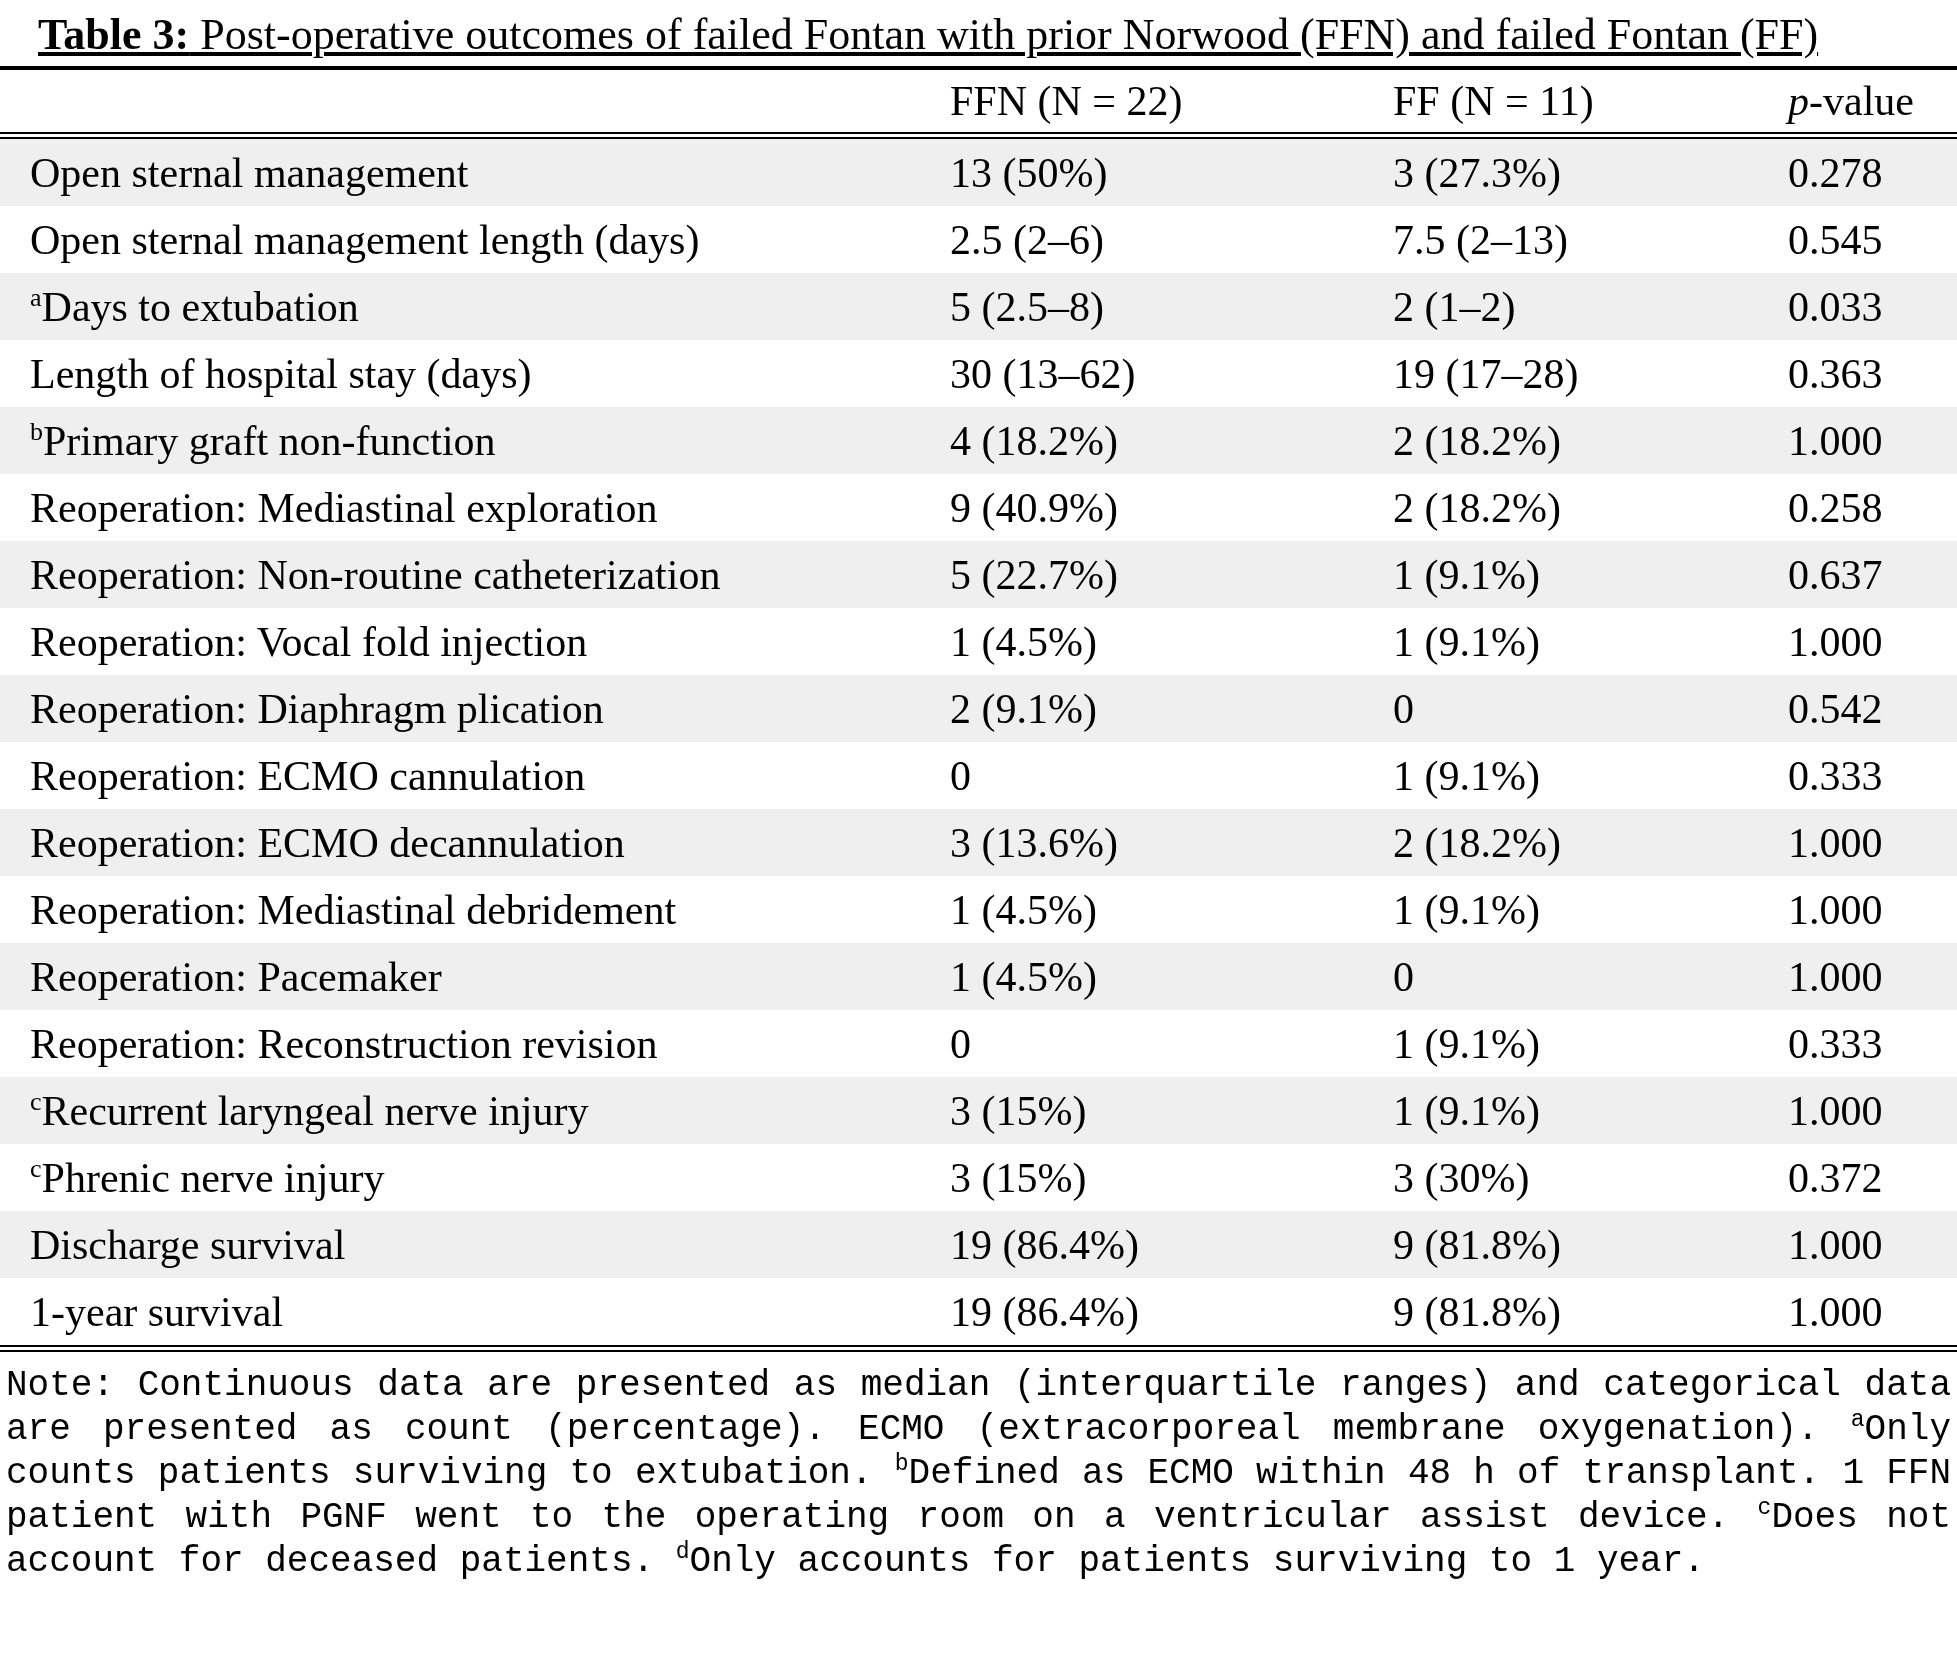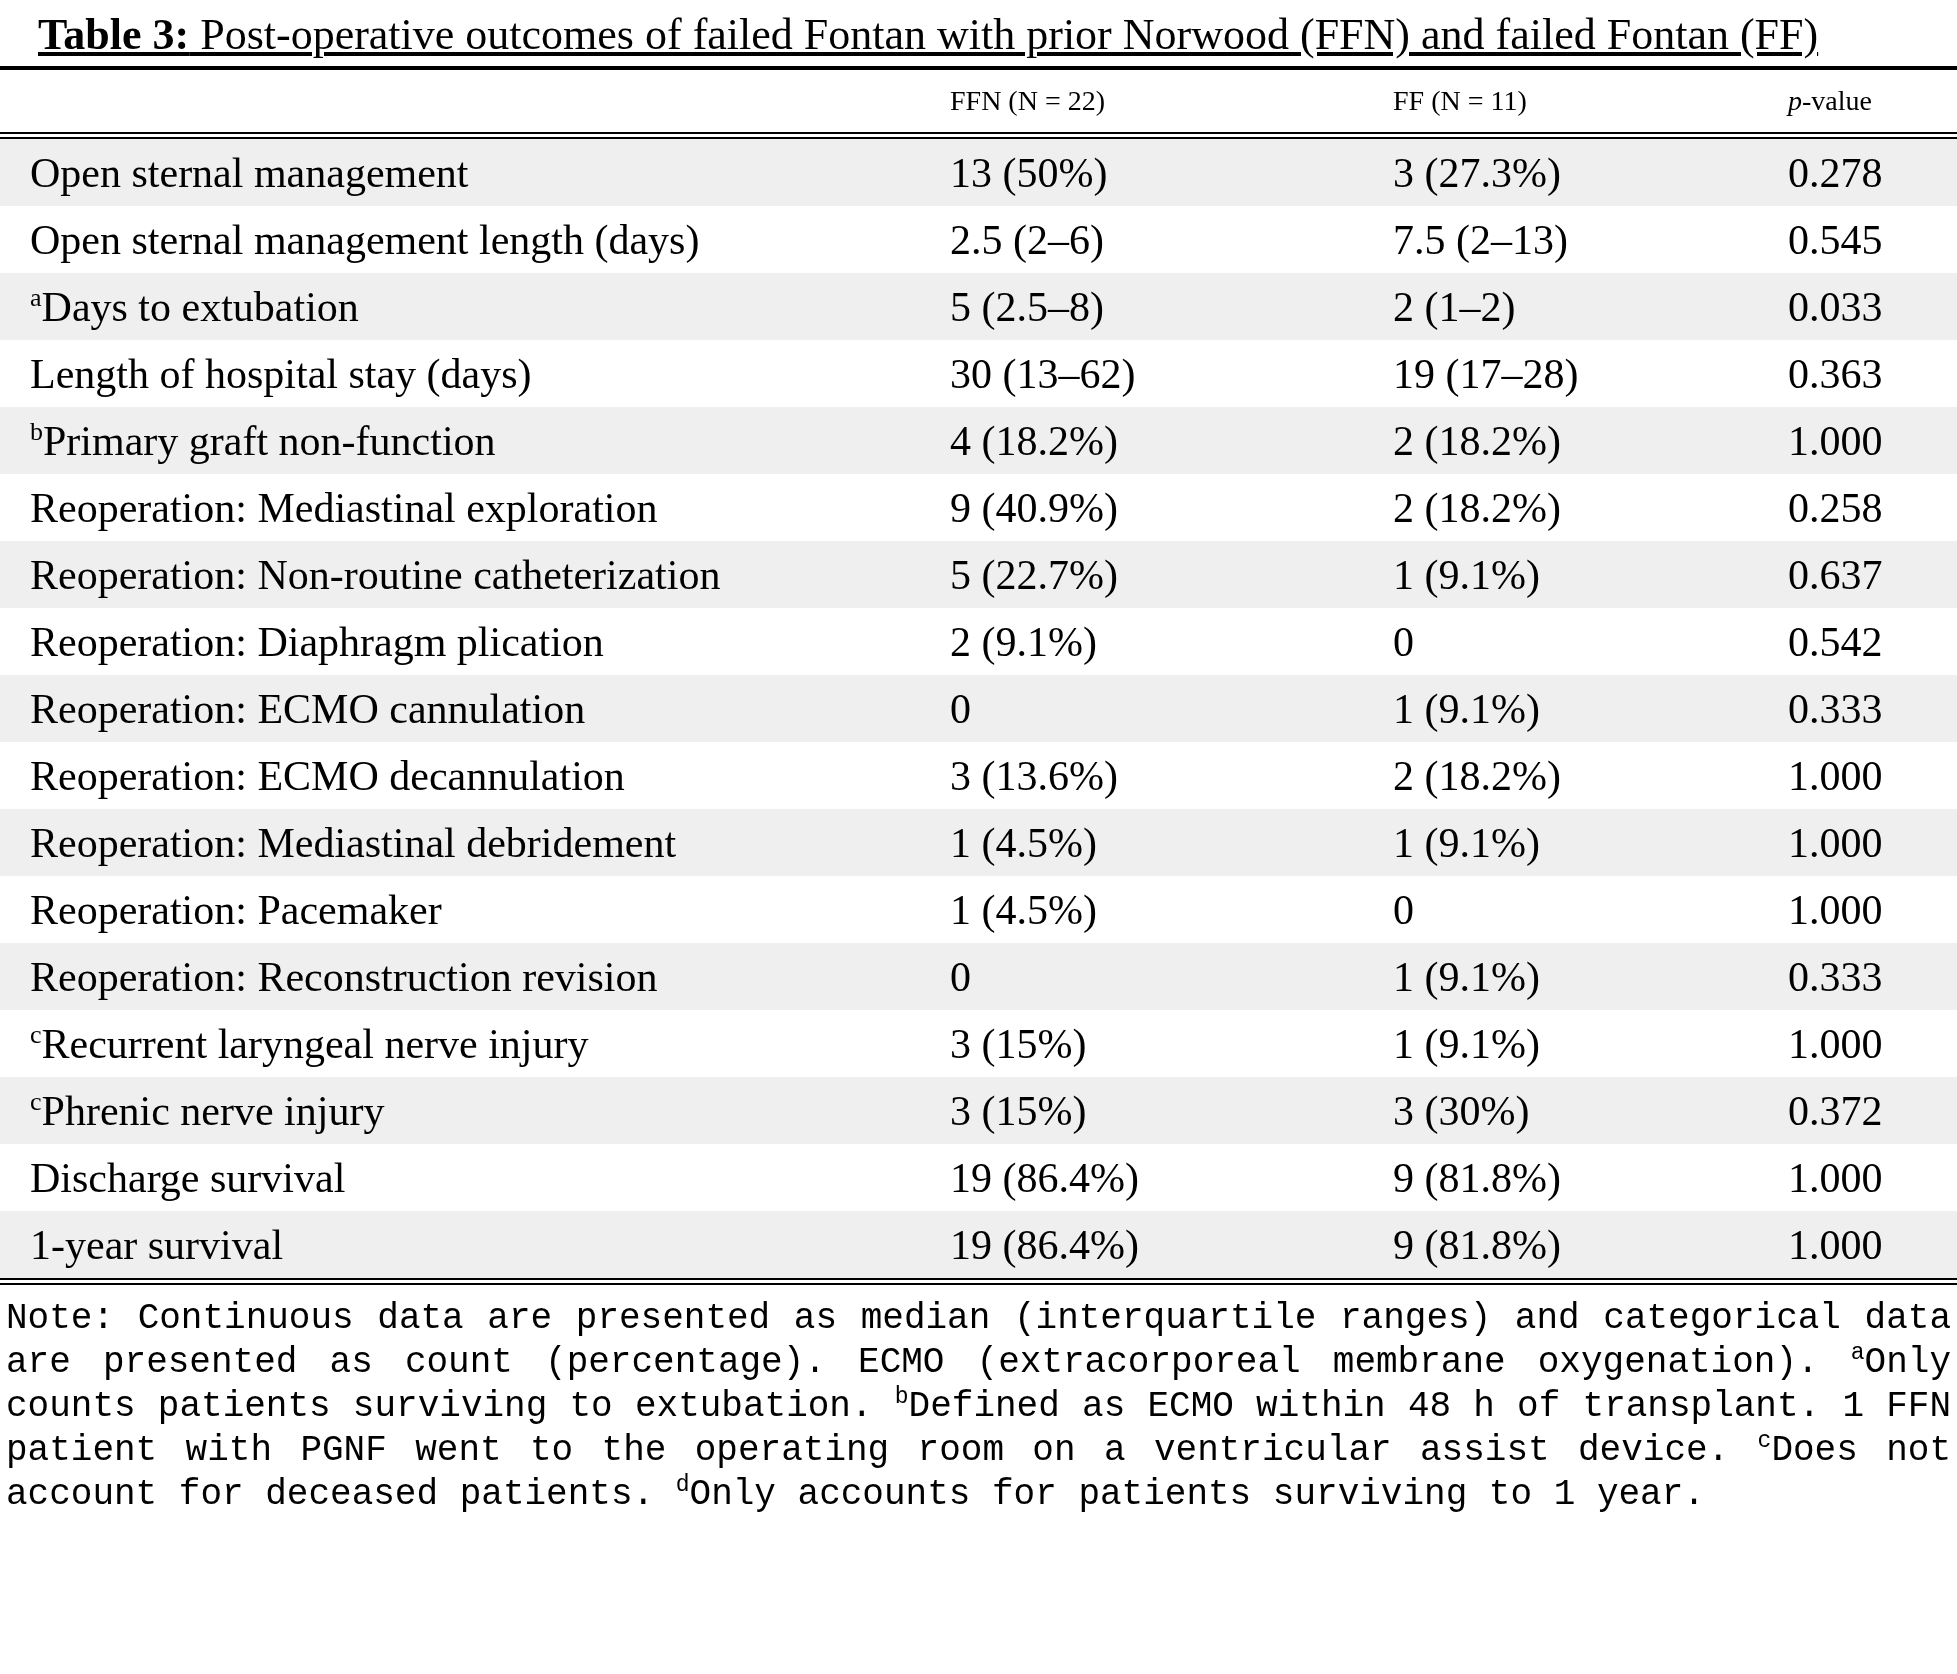--- a/index.html
+++ b/index.html
@@ -34,21 +34,21 @@
     border-top: 4px solid #000000;
     border-bottom: 7px double #000000;
   }
   col.c1 { width: 950px; }
   col.c2 { width: 443px; }
   col.c3 { width: 395px; }
   col.c4 { width: 169px; }
   thead th {
     font-weight: normal;
     text-align: left;
-    font-size: 28px;
+    font-size: 42px;
     height: 62px;
     vertical-align: middle;
     padding: 0;
     border-bottom: 7px double #000000;
     background: #ffffff;
   }
   thead th.h-p i { font-style: italic; }
   tbody td {
     font-size: 42px;
     height: 67px;
@@ -136,20 +136,26 @@
     <td>2 (18.2%)</td>
     <td>0.258</td>
   </tr>
         <tr>
     <td class="c-label"><sup class="fn"></sup><span>Reoperation: Non-routine catheterization</span></td>
     <td>5 (22.7%)</td>
     <td>1 (9.1%)</td>
     <td>0.637</td>
   </tr>
         <tr>
+    <td class="c-label"><sup class="fn"></sup><span>Reoperation: Vocal fold injection</span></td>
+    <td>1 (4.5%)</td>
+    <td>1 (9.1%)</td>
+    <td>1.000</td>
+  </tr>
+        <tr>
     <td class="c-label"><sup class="fn"></sup><span>Reoperation: Diaphragm plication</span></td>
     <td>2 (9.1%)</td>
     <td>0</td>
     <td>0.542</td>
   </tr>
         <tr>
     <td class="c-label"><sup class="fn"></sup><span>Reoperation: ECMO cannulation</span></td>
     <td>0</td>
     <td>1 (9.1%)</td>
     <td>0.333</td>

